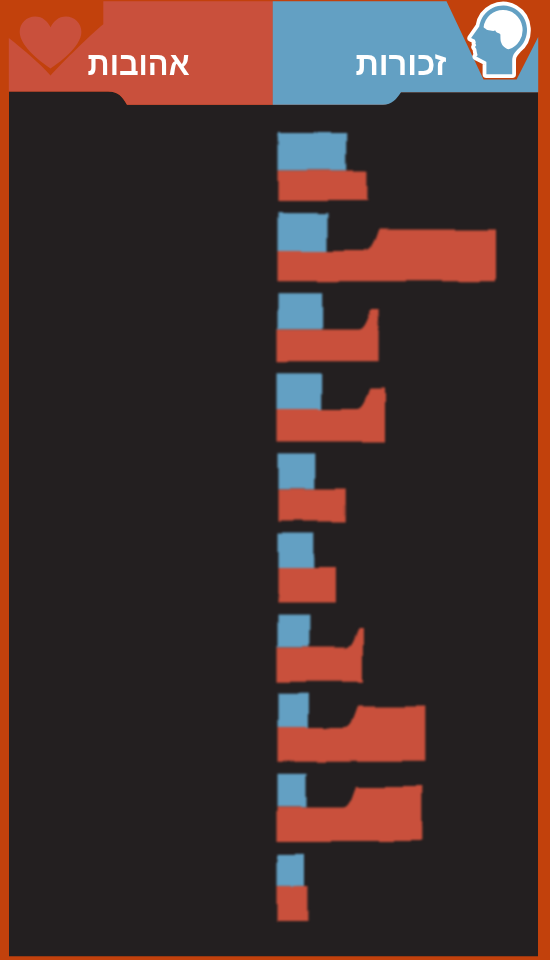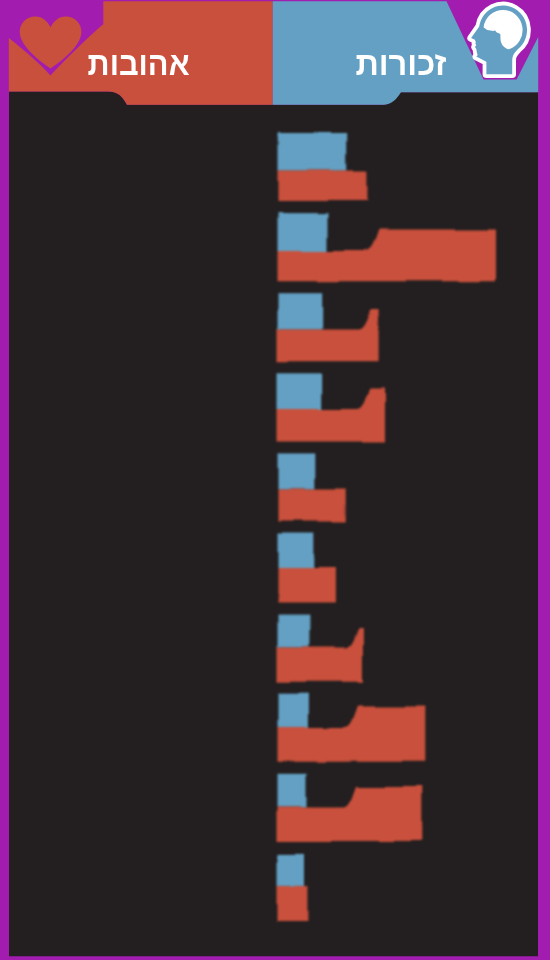--- a/index.html
+++ b/index.html
@@ -1,18 +1,18 @@
 <!DOCTYPE html>
 <html lang="he" dir="rtl"><head>
 <meta charset="utf-8">
 <title>infographic</title>
 <style>
   html,body{margin:0;padding:0;background:#ffffff;width:550px;height:960px;overflow:hidden;}
   body{font-family:"Liberation Sans",sans-serif;}
-  #stage{position:relative;width:550px;height:960px;background:#a21caf;}
+  #stage{position:relative;width:550px;height:960px;background:#c2410c;}
   svg.layer{position:absolute;left:0;top:0;width:550px;height:960px;display:block;}
   .hdr-label{font-family:"Liberation Sans",sans-serif;font-weight:700;font-size:33.5px;fill:#ffffff;}
 </style>
 </head>
 <body>
 
 <div id="stage">
   <svg class="layer" viewBox="0 0 550 960">
     <defs>
       <filter id="softwob" x="-5%" y="-5%" width="110%" height="110%" color-interpolation-filters="sRGB">

